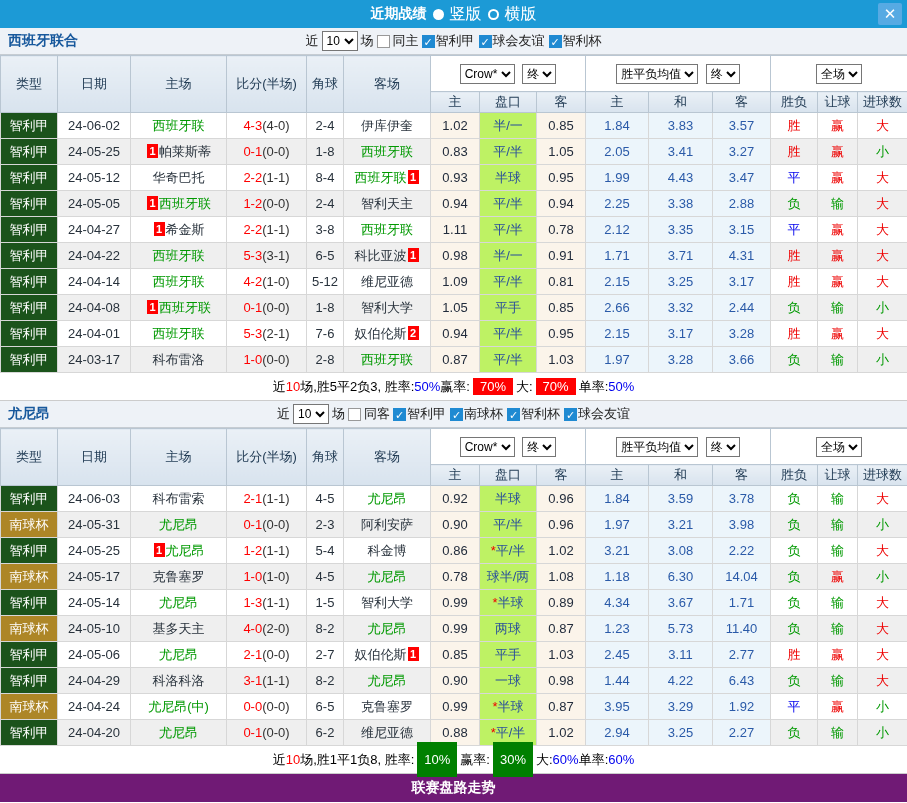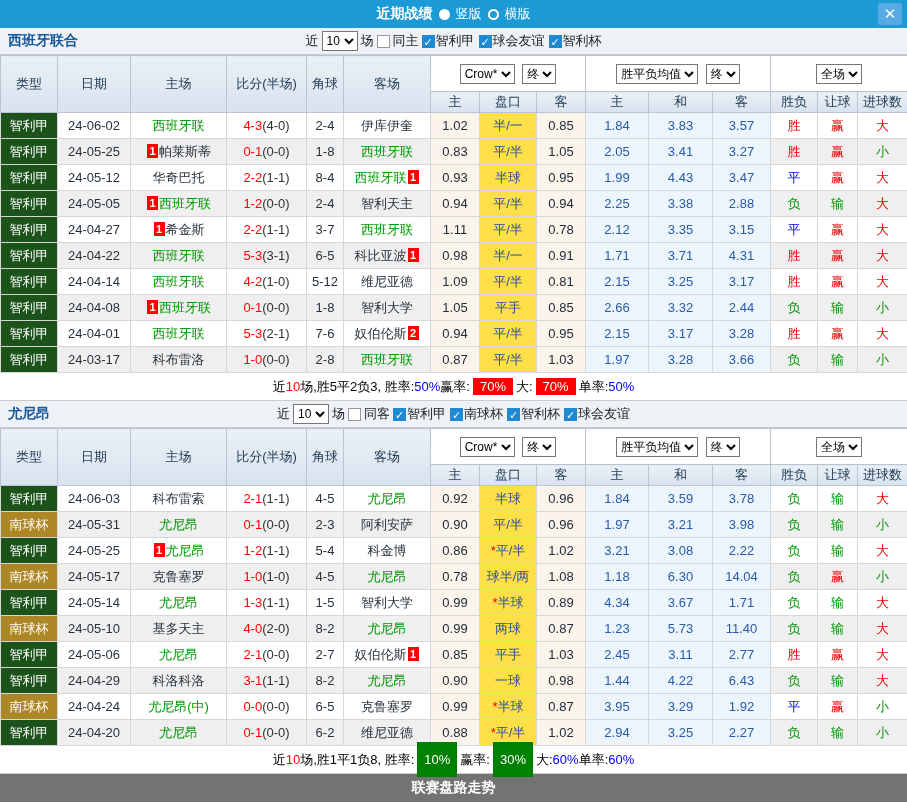--- a/index.html
+++ b/index.html
@@ -5,21 +5,21 @@
   * { box-sizing: border-box; margin: 0; padding: 0; }
   html,body { width: 907px; background: #fff; font-family: "Liberation Sans","DejaVu Sans",sans-serif; }
 
   
   .titlebar { height: 28px; background: #1c9ad6; position: relative; display: flex;
               align-items: center; justify-content: center; gap: 6px; color: #fff; }
   .title { font-weight: bold; font-size: 14px; }
   .radio { width: 11px; height: 11px; border: 2px solid #fff; border-radius: 50%;
            display: inline-block; cursor: pointer; }
   .radio.on { background: #fff; }
-  .rlabel { font-size: 13px; }
+  .rlabel { font-size: 16px; }
   .close-btn { position: absolute; right: 5px; top: 3px; width: 24px; height: 22px;
                background: #57aae3; color: #fff; font-size: 15px; font-weight: bold;
                text-align: center; line-height: 22px; cursor: pointer; border-radius: 2px; }
 
   
   .filterbar { height: 27px; background: #eef2f7; border-bottom: 1px solid #c6ccd2;
                position: relative; display: flex; align-items: center; justify-content: center; }
   .team-name { position: absolute; left: 8px; color: #17589c; font-weight: bold; font-size: 14px; }
   .filters { display: flex; align-items: center; gap: 3px; font-size: 13px; color: #222; }
   .sel { font-size: 12px; height: 20px; background: #fff; border: 1px solid #767676; }
@@ -37,37 +37,37 @@
   th.lft { background: linear-gradient(#eaf0f6,#d8e3ee); height: 45px; }
   .hd-a th.grp { background: #fff; height: 36px; white-space: nowrap; }
   .hd-b th { background: linear-gradient(#eaf0f6,#d8e3ee); height: 21px; }
   .grp select { margin: 0 2px; }
   tbody td { border: 1px solid #d7d7d7; height: 26px; text-align: center; color: #28323c;
              overflow: hidden; white-space: nowrap; }
   tr.alt td.plain { background: #efefef; }
   td.plain { background: #fff; }
   td.c-type { color: #fff; }
   td.c-crow { background: #fbf4ea; color: #222c3c; }
-  td.c-hc   { background: #fde047; color: #2a4f9b; margin-left: 24px; }
+  td.c-hc   { background: #bef264; color: #2a4f9b; margin-left: 24px; }
   td.c-avg  { background: #ecf5fb; color: #2a5aa8; }
   .sc-m { color: #f00; }
   .sc-h { color: #333; }
   .team.green { color: #090; text-align: right; }
   .card { display: inline-block; background: #f00; color: #fff; font-size: 11px; font-weight: bold;
           width: 11px; height: 14px; line-height: 14px; margin: 0 1px; vertical-align: 1px; }
   .star { color: #e00; }
   .v-red { color: #e00; } .v-blue { color: #00e; } .v-green { color: #090; }
 
   
   .summary { height: 28px; display: flex; align-items: center; justify-content: center;
              font-size: 13px; color: #000; border-bottom: 1px solid #ccc; background: #fff; }
   .sg-k { color: #000; } .sg-r { color: #f00; } .sg-b { color: #0000ee; }
   .sg-hr { background: #f00; color: #fff; padding: 1px 7px; margin: 0 3px; }
   .sg-hg { background: #008000; color: #fff; padding: 10px 7px; margin: 0 3px; }
-  .footer { height: 28px; background: #737373; color: #fff; display: flex; align-items: center;
+  .footer { height: 28px; background: #701a75; color: #fff; display: flex; align-items: center;
             justify-content: center; font-weight: bold; font-size: 14px; }
 </style>
 </head>
 <body>
 
 <div class="titlebar">
   <span class="title">近期战绩</span>
   <span class="radio on"></span>
   <span class="rlabel">竖版</span>
   <span class="radio"></span>
@@ -217,21 +217,21 @@
     <td class="c-avg">2.88</td>
     <td class="plain c-res v-green">负</td>
     <td class="plain c-res v-green">输</td>
     <td class="plain c-res v-red">大</td>
   </tr>
         <tr>
     <td class="c-type" style="background: rgb(27, 83, 27);">智利甲</td>
     <td class="plain c-date">24-04-27</td>
     <td class="plain c-home"><span class="card">1</span><span class="team">希金斯</span></td>
     <td class="plain c-score"><span class="sc-m">2-2</span><span class="sc-h">(1-1)</span></td>
-    <td class="plain c-corner">3-7</td>
+    <td class="plain c-corner">3-8</td>
     <td class="plain c-away"><span class="team green">西班牙联</span></td>
     <td class="c-crow">1.11</td>
     <td class="c-hc">平/半</td>
     <td class="c-crow">0.78</td>
     <td class="c-avg">2.12</td>
     <td class="c-avg">3.35</td>
     <td class="c-avg">3.15</td>
     <td class="plain c-res v-blue">平</td>
     <td class="plain c-res v-red">赢</td>
     <td class="plain c-res v-red">大</td>

